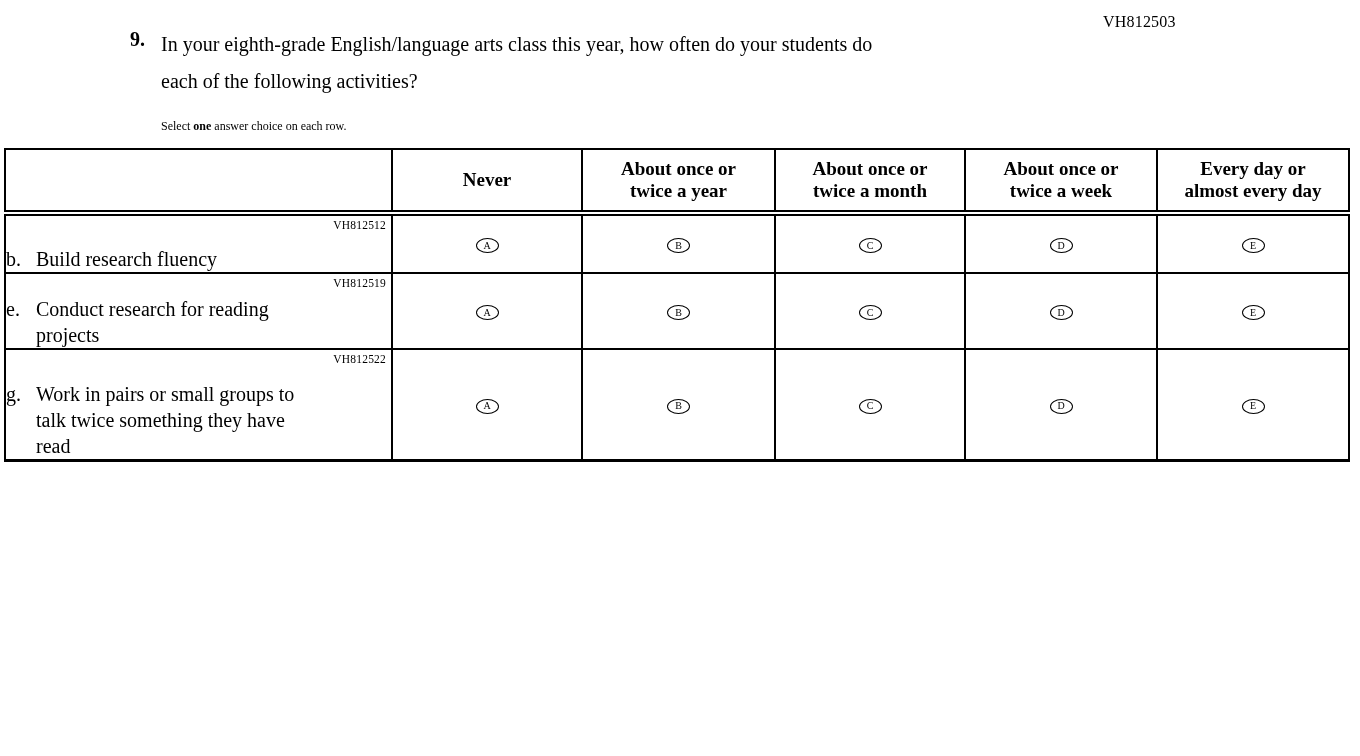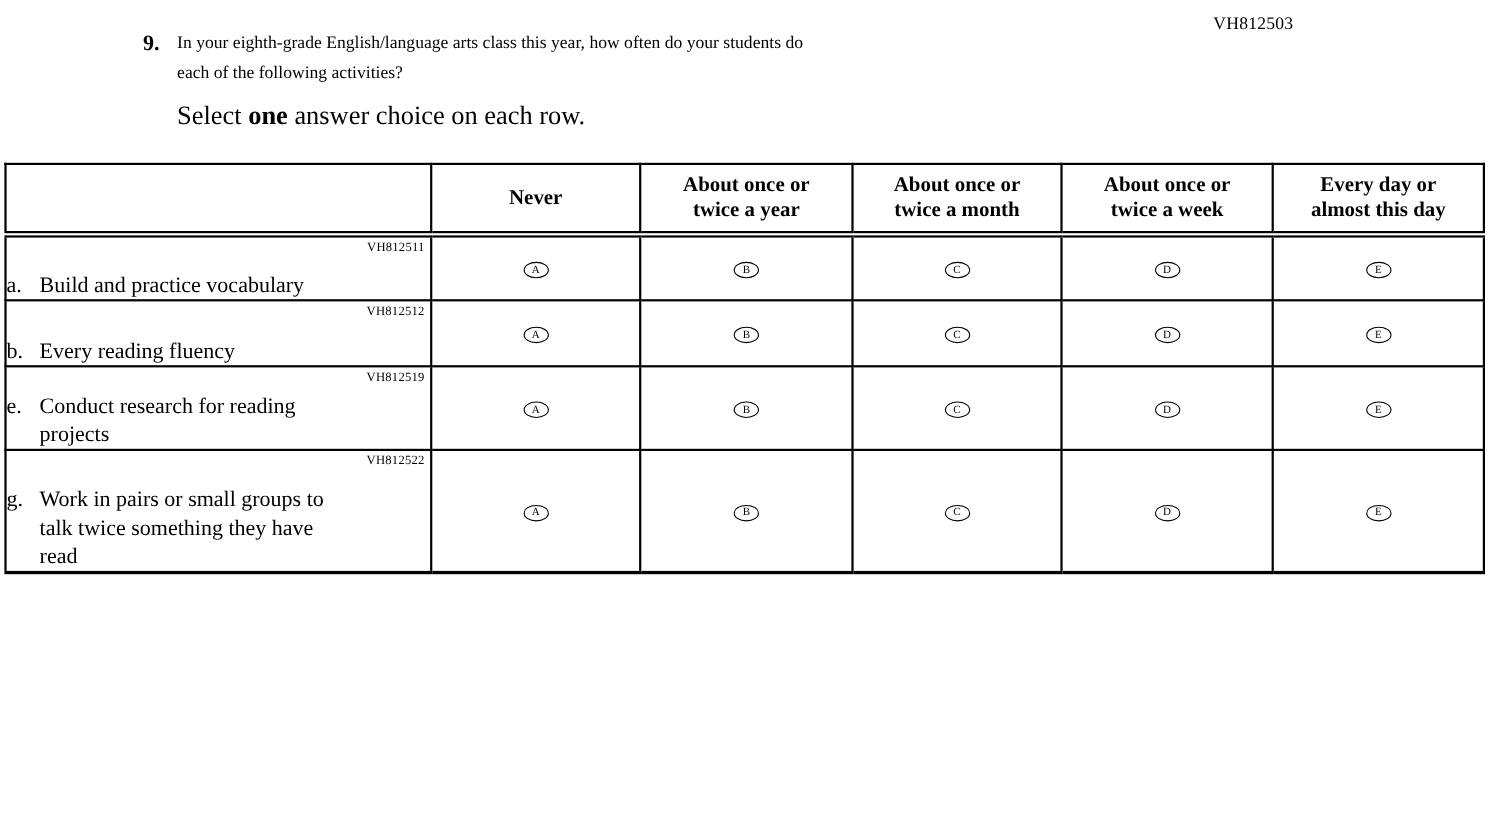--- a/index.html
+++ b/index.html
@@ -35,28 +35,28 @@
     display: flex;
   }
   .q-num {
     flex: none;
     width: 31px;
     font-weight: bold;
     font-size: 20px;
     line-height: 27px;
   }
   .q-text {
-    font-size: 16px;
-    line-height: 27px;
+    font-size: 20px;
+    line-height: 37px;
     white-space: pre-line;
   }
   .q-instruction {
     margin-left: 31px;
     margin-top: 13px;
-    font-size: 24px;
+    font-size: 12px;
     line-height: 26px;
   }
   table.grid {
     position: absolute;
     left: 4px;
     top: 148px;
     width: 1344px;
     border-collapse: collapse;
     table-layout: fixed;
   }
@@ -149,44 +149,30 @@
       <tr style="height:64px">
         <th></th>
         <th>Never</th>
         <th>About once or
 twice a year</th>
         <th>About once or
 twice a month</th>
         <th>About once or
 twice a week</th>
         <th>Every day or
-almost this day</th>
+almost every day</th>
       </tr>
     </thead>
     <tbody>
-      <tr style="height:60px">
-        <td class="label-cell">
-          <span class="row-code">VH812511</span>
-          <div class="item">
-              <span class="letter">a.</span>
-              <span class="text">Build and practice vocabulary</span>
-            </div>
-        </td>
-        <td class="opt-cell"><span class="bubble">A</span></td>
-        <td class="opt-cell"><span class="bubble">B</span></td>
-        <td class="opt-cell"><span class="bubble">C</span></td>
-        <td class="opt-cell"><span class="bubble">D</span></td>
-        <td class="opt-cell"><span class="bubble">E</span></td>
-      </tr>
       <tr style="height:60px">
         <td class="label-cell">
           <span class="row-code">VH812512</span>
           <div class="item">
               <span class="letter">b.</span>
-              <span class="text">Every reading fluency</span>
+              <span class="text">Build research fluency</span>
             </div>
         </td>
         <td class="opt-cell"><span class="bubble">A</span></td>
         <td class="opt-cell"><span class="bubble">B</span></td>
         <td class="opt-cell"><span class="bubble">C</span></td>
         <td class="opt-cell"><span class="bubble">D</span></td>
         <td class="opt-cell"><span class="bubble">E</span></td>
       </tr>
       <tr style="height:76px">
         <td class="label-cell">

